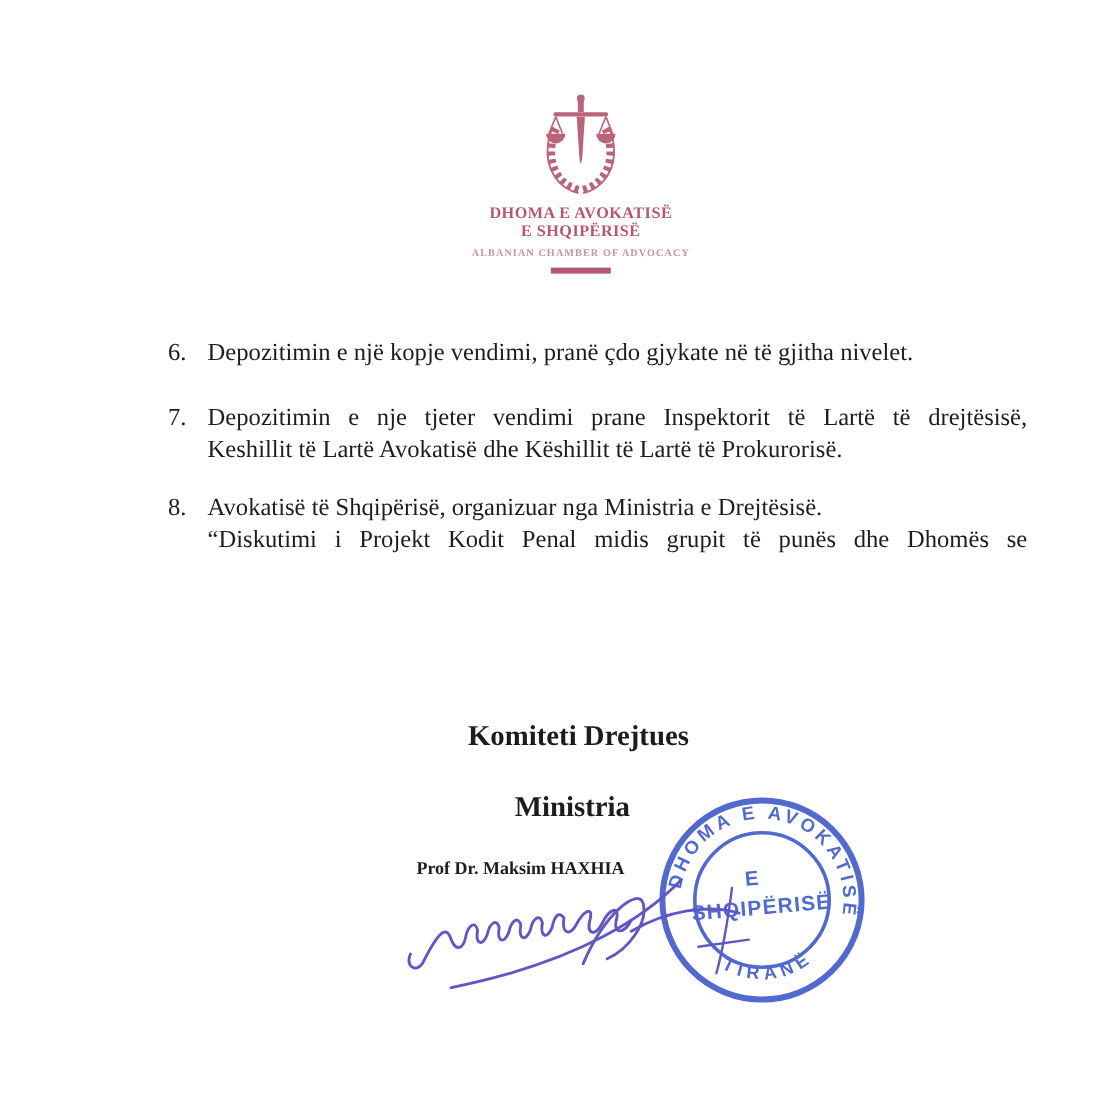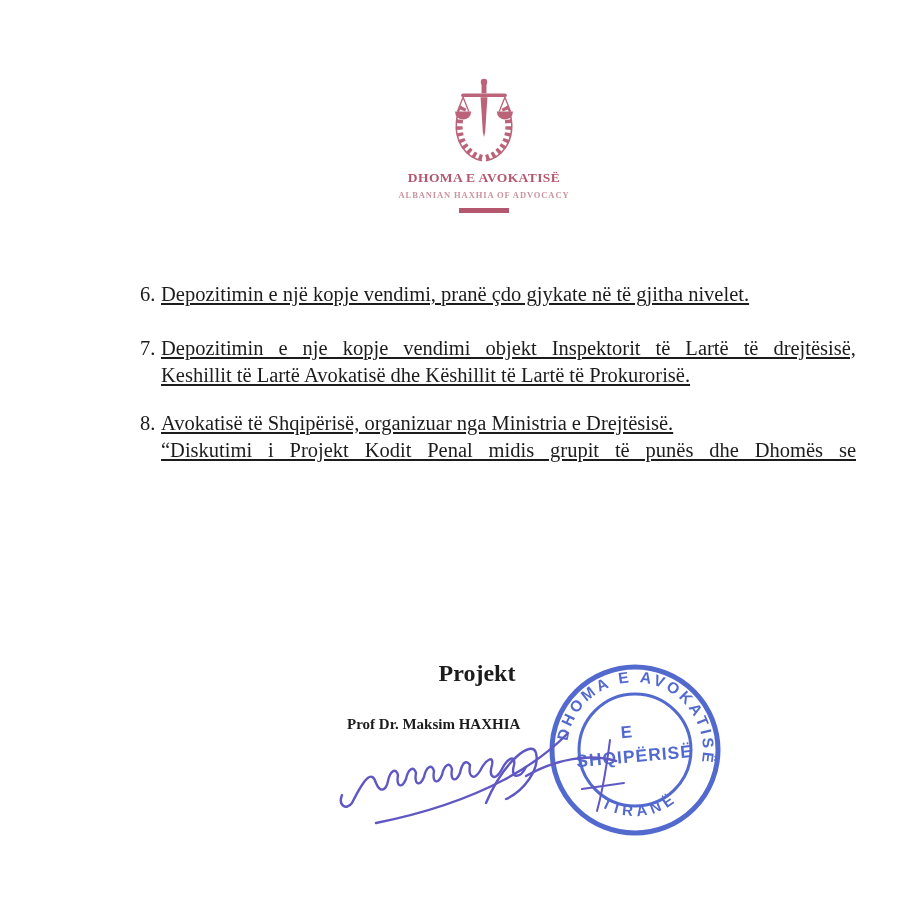--- a/index.html
+++ b/index.html
@@ -10,21 +10,21 @@
   
   .letterhead{position:absolute;top:76px;left:484px;transform:translateX(-50%);text-align:center;width:260px;}
   .emblem{display:block;margin:0 auto 6px auto;}
   .org-line{font-weight:bold;font-size:13.5px;line-height:15px;color:#b5586f;letter-spacing:.4px;}
   .org-sub{margin-top:5px;font-size:8.5px;letter-spacing:.9px;color:#cb93a1;font-weight:bold;}
   .org-bar{width:50px;height:5px;background:#b5586f;margin:8px auto 0 auto;}
   
   .doc-body{position:absolute;left:140px;top:281px;width:716px;font-size:20.5px;line-height:27.5px;}
   .item{position:relative;margin:0 0 0 0;}
   .item .num{position:absolute;left:0;top:0;}
-  .item .txt{margin-left:21px;text-decoration:underline;}
+  .item .txt{margin-left:33px;}
   .line{white-space:normal;}
   .line.j{text-align:justify;text-align-last:justify;}
   .gap26{height:26px;}
   .gap20{height:20px;}
   
   .h-center{position:absolute;transform:translateX(-50%);font-weight:bold;font-size:24px;white-space:nowrap;}
   .committee{top:601px;left:482px;}
   .role{top:660px;left:477px;}
   .signer{position:absolute;top:716px;left:347px;font-weight:bold;font-size:15px;white-space:nowrap;z-index:1;}
   
@@ -55,55 +55,57 @@
         <path d="M53.5 37 A8.5 8.5 0 0 0 70.5 37 Z" stroke="none"></path>
 
         <path d="M38 89 C20 85 9 68 11 48 C11.6 41 13.5 35 16 31" fill="none" stroke-width="1.6"></path>
         <path d="M42 89 C60 85 71 68 69 48 C68.4 41 66.5 35 64 31" fill="none" stroke-width="1.6"></path>
 
         <path d="M38 86 C22 82 12.5 67 14.5 48 C15 42 16.5 36.5 19 32" fill="none" stroke-width="6.5" stroke-dasharray="3.6 3.2"></path>
         <path d="M42 86 C58 82 67.5 67 65.5 48 C65 42 63.5 36.5 61 32" fill="none" stroke-width="6.5" stroke-dasharray="3.6 3.2"></path>
       </g>
     </svg>
     <div class="org-line">DHOMA E AVOKATISË</div>
-    <div class="org-sub">ALBANIAN HAXHIA OF ADVOCACY</div>
+    <div class="org-line">E SHQIPËRISË</div>
+    <div class="org-sub">ALBANIAN CHAMBER OF ADVOCACY</div>
     <div class="org-bar"></div>
   </div>
 
   <div class="doc-body">
 
     <div class="item">
       <span class="num">6.</span>
       <div class="txt">
         <div class="line">Depozitimin e një kopje vendimi, pranë çdo gjykate në të gjitha nivelet.</div>
       </div>
     </div>
 
     <div class="gap26"></div>
 
     <div class="item">
       <span class="num">7.</span>
       <div class="txt">
-        <div class="line j">Depozitimin e nje kopje vendimi objekt Inspektorit të Lartë të drejtësisë,</div>
+        <div class="line j">Depozitimin e nje tjeter vendimi prane Inspektorit të Lartë të drejtësisë,</div>
         <div class="line">Keshillit të Lartë Avokatisë dhe Këshillit të Lartë të Prokurorisë.</div>
       </div>
     </div>
 
     <div class="gap20"></div>
 
     <div class="item">
       <span class="num">8.</span>
       <div class="txt">
         <div class="line">Avokatisë të Shqipërisë, organizuar nga Ministria e Drejtësisë.</div>
         <div class="line j">“Diskutimi i Projekt Kodit Penal midis grupit të punës dhe Dhomës se</div>
       </div>
     </div>
   </div>
 
-  <div class="h-center role">Projekt</div>
+  <div class="h-center committee">Komiteti Drejtues</div>
+  <div class="h-center role">Ministria</div>
   <div class="signer">Prof Dr. Maksim HAXHIA</div>
 
   <svg class="stamp" width="174" height="174" viewBox="0 0 174 174">
     <g stroke="#3b55c8" fill="none">
       <circle cx="87" cy="87" r="83" stroke-width="5"></circle>
       <circle cx="87" cy="87" r="56" stroke-width="3"></circle>
     </g>
     <defs>
       <path id="arcTop" d="M 20.0 75.2 A 68 68 0 1 1 150.9 110.3"></path>
       <path id="arcBottom" d="M 25 109.6 A 66 66 0 0 0 149 109.6"></path>

